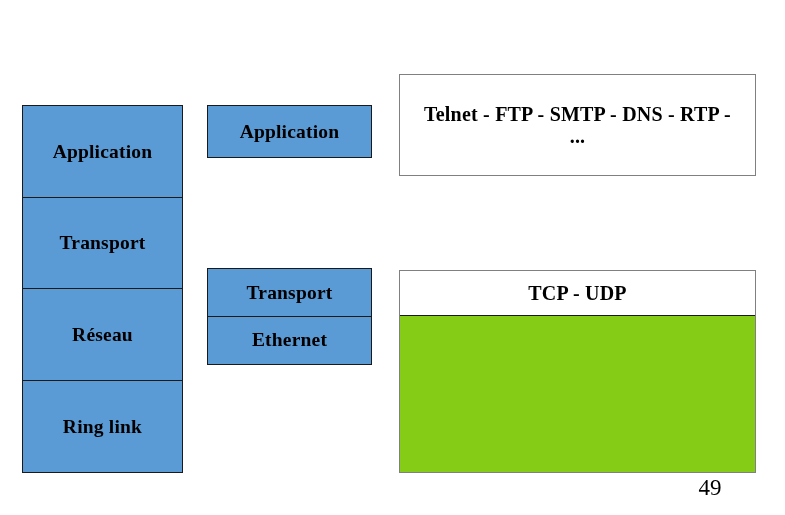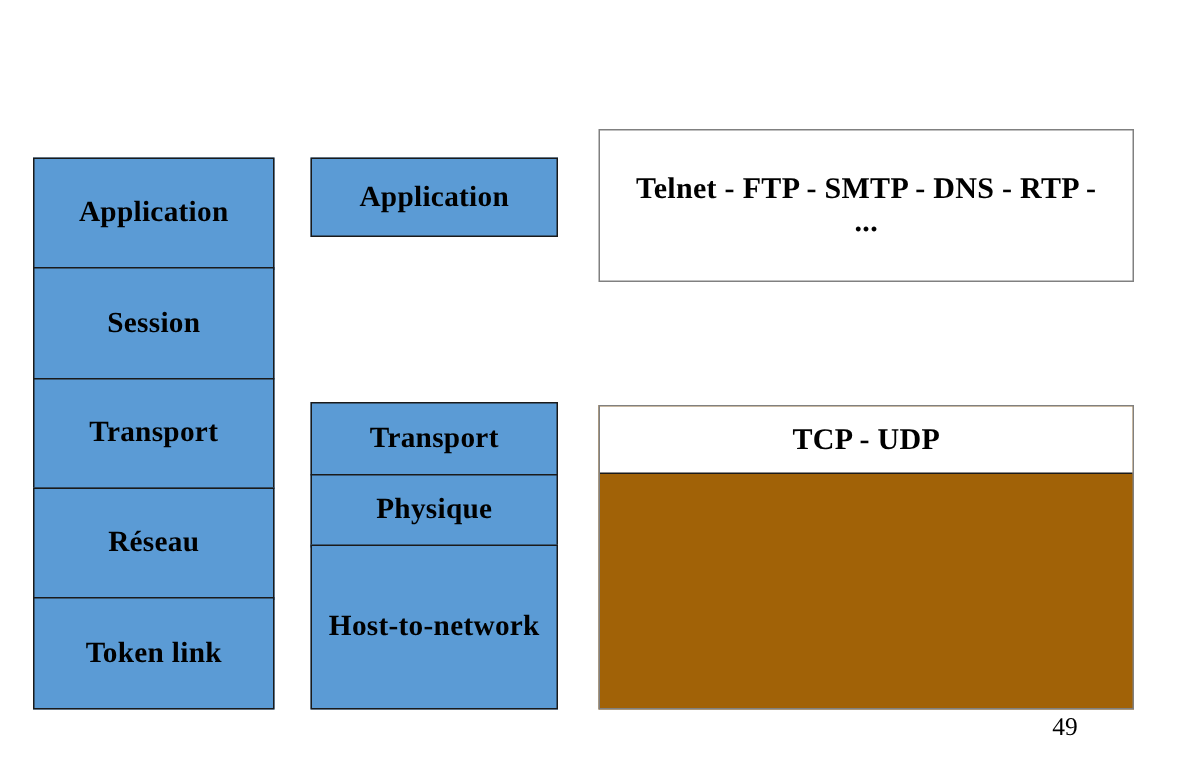--- a/index.html
+++ b/index.html
@@ -94,40 +94,40 @@
   .tcp-row:first-child { margin-top: 0; }
   .tcp-row.r1 { height: 49px; }
   .tcp-row.r2 { height: 49px; }
   .tcp-row.r3 { flex: 1 1 auto; }
   .tcp-row .cell-text { font-size: 19.5px; }
 
   
   .proto-top {
     position: absolute;
     left: 399px;
-    top: 86px;
+    top: 74px;
     width: 357px;
     height: 102px;
     background: #ffffff;
     border: 1.5px solid #808080;
     box-sizing: border-box;
     display: flex;
     align-items: center;
     justify-content: center;
   }
   .proto-top .cell-text { font-size: 20px; padding: 0 14px; }
 
   .proto-bottom {
     position: absolute;
     left: 399px;
     top: 270px;
     width: 357px;
     height: 203px;
     border: 1.5px solid #808080;
-    background: #a16207;
+    background: #84cc16;
     box-sizing: border-box;
     display: flex;
     flex-direction: column;
   }
   .proto-row {
     background: #ffffff;
     border-bottom: 1.5px solid #1a1a1a;
     box-sizing: border-box;
     display: flex;
     align-items: center;
@@ -139,61 +139,55 @@
   .proto-row .cell-text { font-size: 20px; padding: 0 12px; }
   .proto-row.p3 .cell-text { position: relative; top: -6px; }
 
   
   .page-number {
     position: absolute;
     left: 686px;
     top: 475px;
     width: 48px;
     text-align: center;
-    font-size: 17px;
+    font-size: 23px;
     color: #000000;
     font-family: "Liberation Serif", "DejaVu Serif", serif;
   }
 </style>
 </head>
 <body>
 
 <div id="slide">
 
   <div class="osi-col">
     <div class="osi-row">
       <span class="cell-text">Application</span>
     </div>
     <div class="osi-row">
-      <span class="cell-text">Session</span>
-    </div>
-    <div class="osi-row">
       <span class="cell-text">Transport</span>
     </div>
     <div class="osi-row">
       <span class="cell-text">Réseau</span>
     </div>
     <div class="osi-row">
-      <span class="cell-text">Token link</span>
+      <span class="cell-text">Ring link</span>
     </div>
   </div>
 
   <div class="tcp-top">
     <span class="cell-text">Application</span>
   </div>
 
   <div class="tcp-bottom">
     <div class="tcp-row r1">
       <span class="cell-text">Transport</span>
     </div>
     <div class="tcp-row r2">
-      <span class="cell-text">Physique</span>
-    </div>
-    <div class="tcp-row r3">
-      <span class="cell-text">Host-to-network</span>
+      <span class="cell-text">Ethernet</span>
     </div>
   </div>
 
   <div class="proto-top">
     <span class="cell-text">Telnet - FTP - SMTP - DNS - RTP - ...</span>
   </div>
 
   <div class="proto-bottom">
     <div class="proto-row p1">
       <span class="cell-text">TCP  -  UDP</span>

